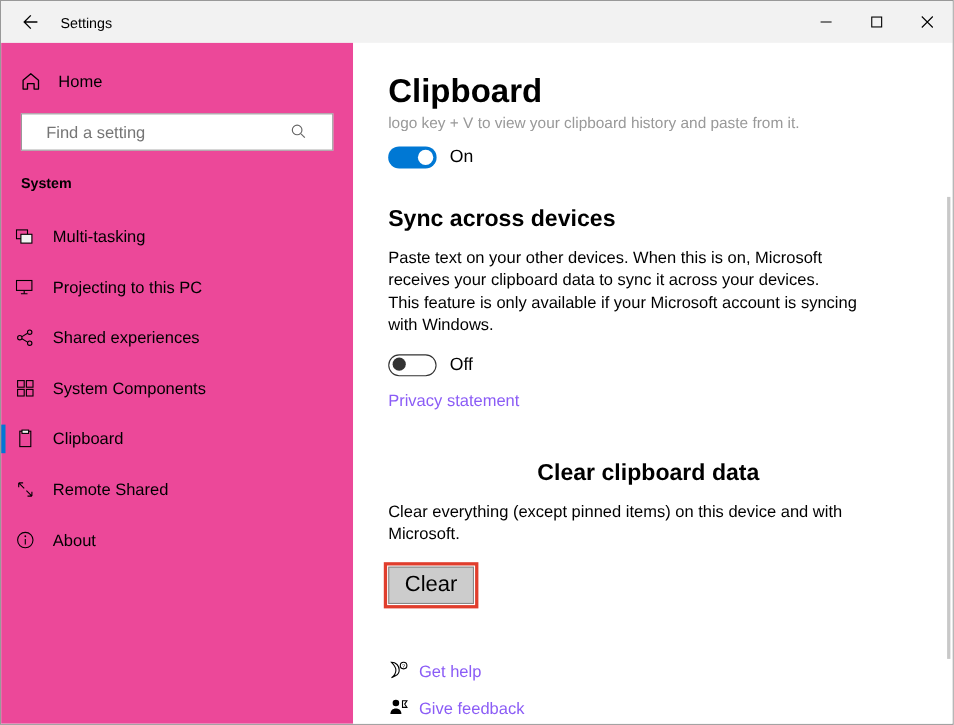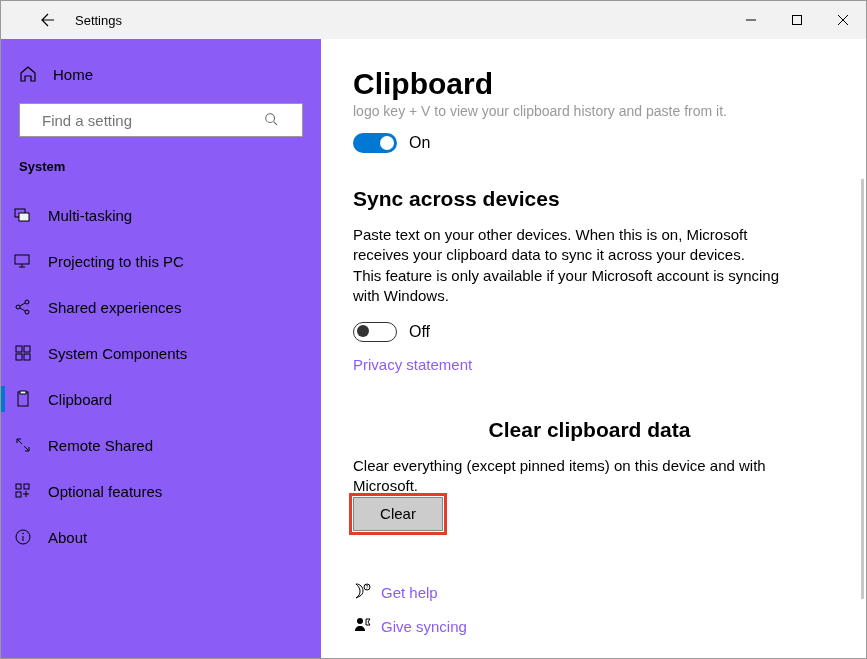--- a/index.html
+++ b/index.html
@@ -15,21 +15,20 @@
       background: #fff;
       position: relative;
       overflow: hidden;
     }
     .titlebar {
       height: 38px;
       display: flex;
       align-items: center;
       background: #f2f2f2;
       border-bottom: none;
-      padding-left: 20px;
     }
     .titlebar-left {
       display: flex;
       align-items: center;
       padding-left: 18px;
       gap: 18px;
     }
     .back-btn {
       width: 18px;
       height: 18px;
@@ -53,21 +52,21 @@
       align-items: center;
       justify-content: center;
       cursor: pointer;
     }
     .main {
       display: flex;
       height: calc(100% - 38px);
     }
     .sidebar {
       width: 320px;
-      background: #8b5cf6;
+      background: #ec4899;
       padding-top: 16px;
       height: 100%;
       overflow: hidden;
     }
     .home-row {
       display: flex;
       align-items: center;
       gap: 16px;
       padding: 10px 18px;
       cursor: pointer;
@@ -217,25 +216,26 @@
     }
     .link {
       color: #8b5cf6;
       font-size: 15px;
       cursor: pointer;
       display: inline-block;
     }
     .sync-group .toggle-row { margin-top: 16px; margin-bottom: 14px; align-items: center; }
     .clear-heading { margin-top: 44px; text-align: center; }
     .clear-button {
-      width: 90px;
+      margin-top: 18px;
+      width: 78px;
       height: 34px;
       background: #ccc;
       border: 1px solid #888;
-      font-size: 15px;
+      font-size: 20px;
       cursor: pointer;
       outline: 3px solid #e03e2d;
       outline-offset: 1px;
     }
     .help-links {
       margin-top: 50px;
     }
     .help-row {
       display: flex;
       align-items: flex-end;
@@ -362,31 +362,20 @@
           </span>
         <span>Clipboard</span>
       </li>
       <li class="nav-item">
         <span class="icon">
             <svg viewBox="0 0 18 18" width="18" height="18">
               <path d="M3 3l5 5M3 3l0 4M3 3l4 0M15 15l-5-5M15 15l0-4M15 15l-4 0" stroke="#000" fill="none"></path>
             </svg>
           </span>
         <span>Remote Shared</span>
-      </li>
-      <li class="nav-item">
-        <span class="icon">
-            <svg viewBox="0 0 18 18" width="18" height="18">
-              <rect x="2" y="2" width="5" height="5" stroke="#000" fill="none"></rect>
-              <rect x="10" y="2" width="5" height="5" stroke="#000" fill="none"></rect>
-              <rect x="2" y="10" width="5" height="5" stroke="#000" fill="none"></rect>
-              <path d="M12 9v6M9 12h6" stroke="#000"></path>
-            </svg>
-          </span>
-        <span>Optional features</span>
       </li>
       <li class="nav-item">
         <span class="icon">
             <svg viewBox="0 0 18 18" width="18" height="18">
               <circle cx="9" cy="9" r="7" stroke="#000" fill="none"></circle>
               <line x1="9" y1="8" x2="9" y2="13" stroke="#000"></line>
               <circle cx="9" cy="5.5" r="0.8" fill="#000"></circle>
             </svg>
           </span>
         <span>About</span>
@@ -431,19 +420,19 @@
           <a class="link">Get help</a>
         </div>
         <div class="help-row">
           <span class="icon">
             <svg viewBox="0 0 20 20" width="20" height="20">
                 <circle cx="7" cy="6" r="3" fill="#000"></circle>
                 <path d="M2 16c0-3 2-5 5-5s5 2 5 5" fill="#000"></path>
                 <path d="M13 4l4 0l-2 3l2 3l-4 0z" stroke="#000" fill="none"></path>
               </svg>
           </span>
-          <a class="link">Give syncing</a>
+          <a class="link">Give feedback</a>
         </div>
       </div>
     </div>
     <div class="scroll-track"></div>
   </div>
 </div>
 
 </body></html>

